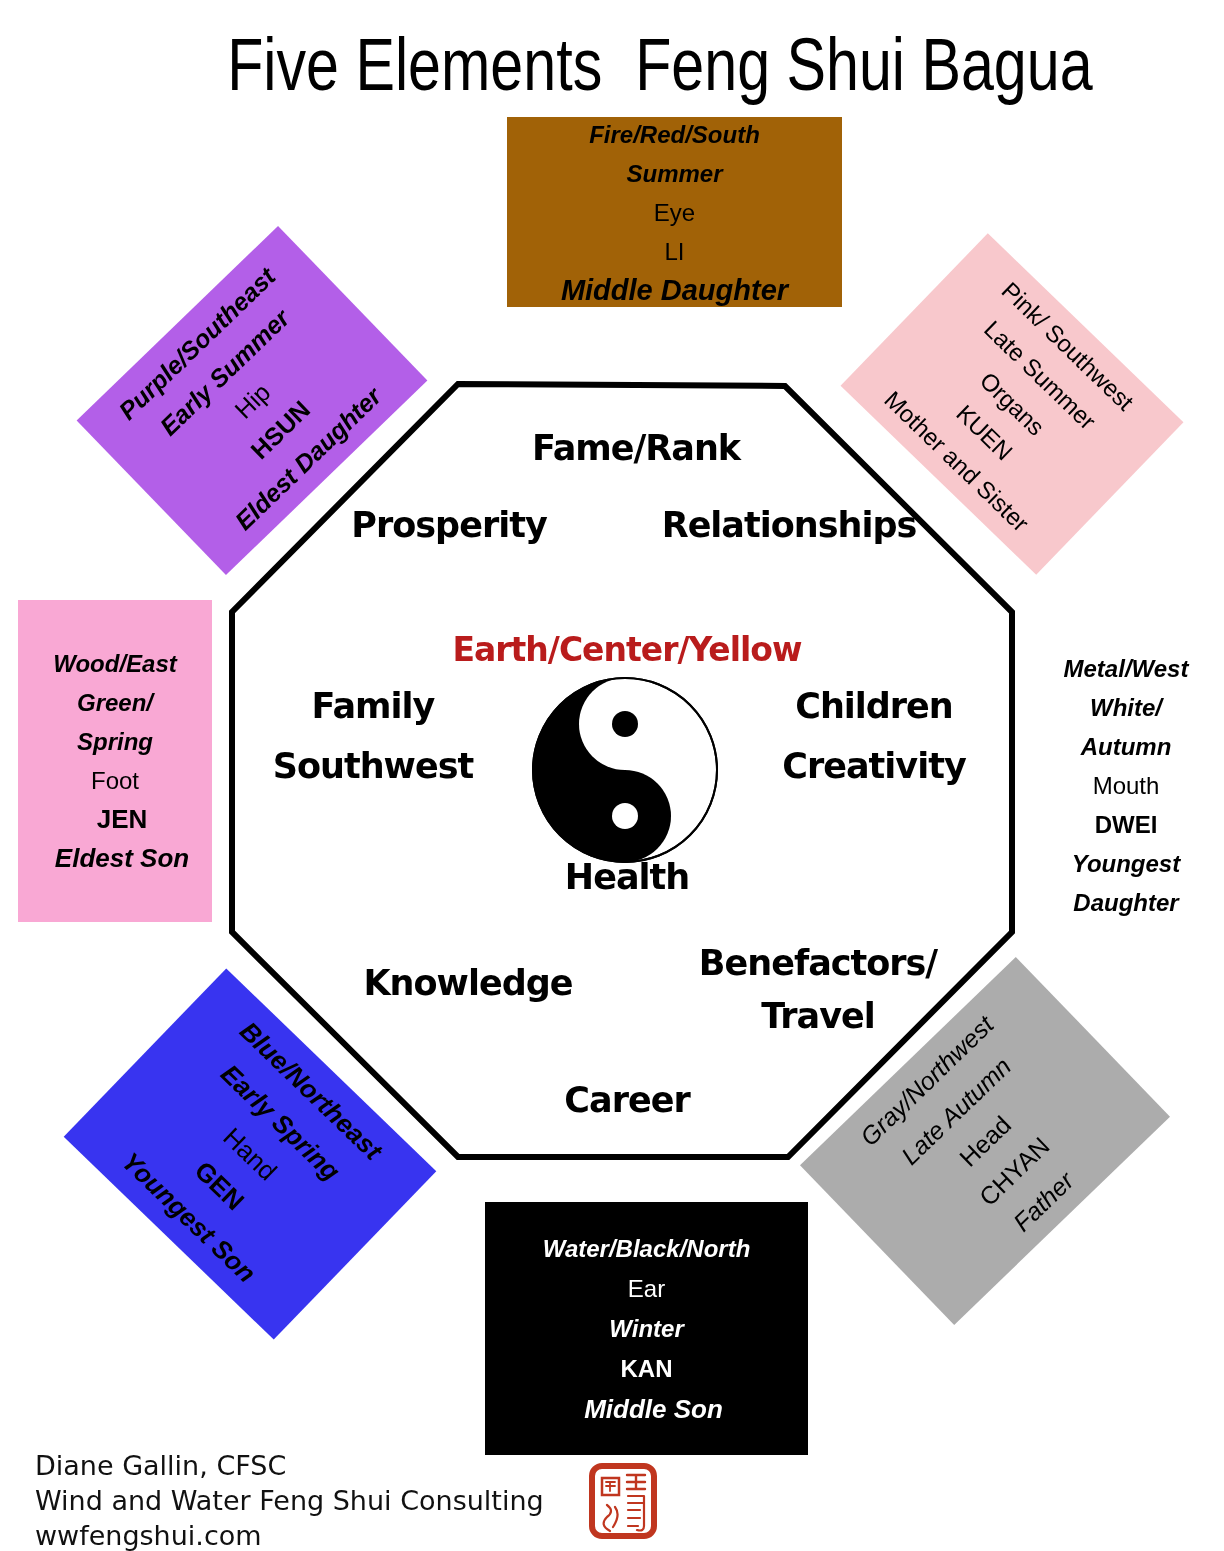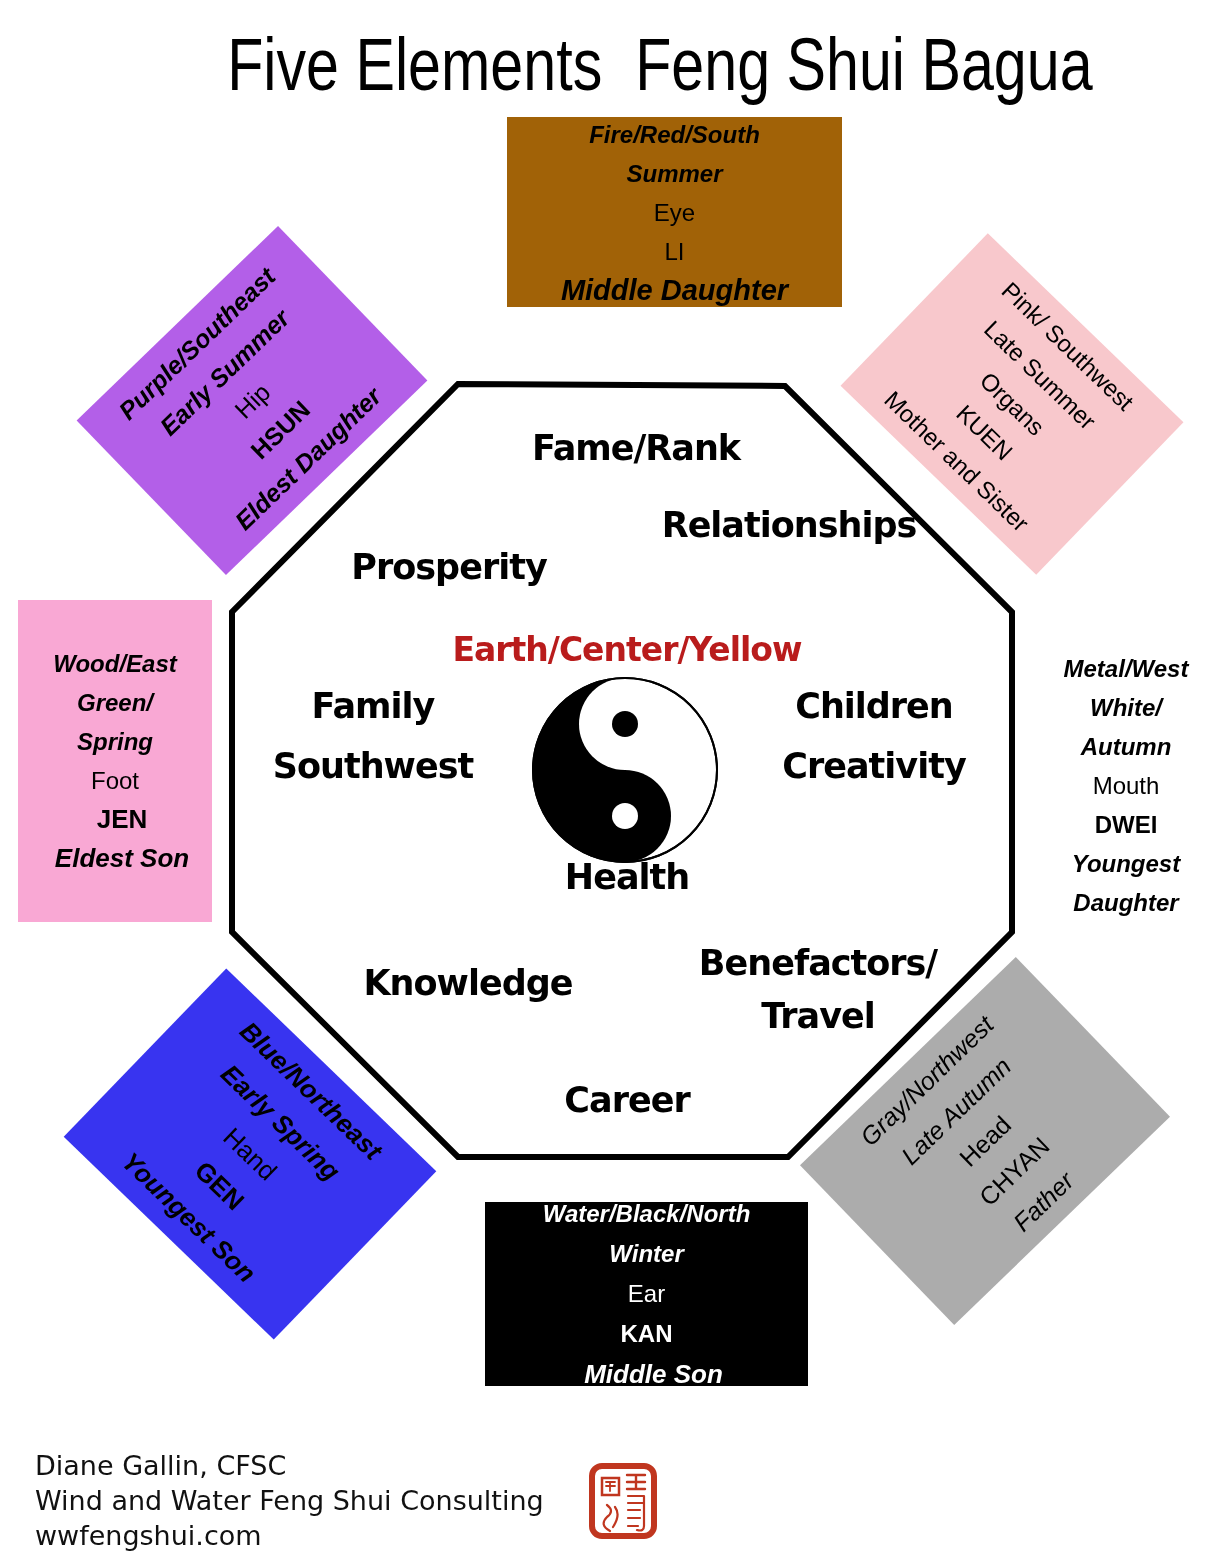--- a/index.html
+++ b/index.html
@@ -31,21 +31,21 @@
     text-align:center;font-family:"Liberation Sans",sans-serif;
   }
   .ebox .line{font-size:24px;line-height:39px;}
   .bi{font-style:italic;font-weight:700;}
   .it{font-style:italic;font-weight:400;}
   .b{font-weight:700;}
   .r{font-weight:400;}
   .lg{font-size:29px !important;}
   .md{font-size:26px !important;padding-left:14px;}
   .fire-box{left:463px;top:117px;width:335px;height:190px;background:#a16207;margin-left:44px;}
-  .water-box{left:485px;top:1202px;width:323px;height:184px;background:#000000;color:#ffffff;}
+  .water-box{left:485px;top:1202px;width:323px;height:253px;background:#000000;color:#ffffff;}
   .water-box .line{line-height:40px;}
   .wood-box{left:18px;top:600px;width:194px;height:322px;background:#f9a8d4;}
   .metal-block{left:1030px;top:645px;width:192px;height:280px;background:transparent;}
   .metal-block .line{line-height:39px;}
   
   .diamond{position:absolute;display:flex;flex-direction:column;justify-content:center;text-align:center;}
   .purple-box{left:112px;top:293px;width:280px;height:215px;background:#b35fe8;transform:rotate(-44deg);}
   .purple-box .line{font-size:25px;line-height:40px;}
   .pink-box{left:876px;top:298px;width:272px;height:212px;background:#f8c8cc;transform:rotate(44deg);}
   .pink-box .line{font-size:24px;line-height:40px;}
@@ -81,21 +81,21 @@
       <rect x="3" y="3" width="62" height="70" rx="10" stroke-width="6"></rect>
       <rect x="13" y="15" width="17" height="17" stroke-width="2.5"></rect>
       <path d="M17,19 h9 M17,23 h9 M21,19 v9" stroke-width="1.8"></path>
       <path d="M18,42 q8,6 0,12 q-8,8 3,14 M26,44 q6,8 -2,20" stroke-width="2.2"></path>
       <path d="M38,12 h18 M38,19 h18 M47,12 v14 M38,26 h18" stroke-width="2.4"></path>
       <path d="M39,33 h16 M39,40 h16 M55,33 v30 q0,6 -7,4 M39,47 h12 M39,55 h12 M39,63 h10" stroke-width="2.2"></path>
     </g>
   </svg>
 
   <div class="area" style="left:636px;top:448px;">Fame/Rank</div>
-  <div class="area" style="left:449px;top:525px;margin-top:42px;">Prosperity</div>
+  <div class="area" style="left:449px;top:525px;">Prosperity</div>
   <div class="area" style="left:789px;top:525px;">Relationships</div>
   <div class="area earth" style="left:627px;top:649px;">Earth/Center/Yellow</div>
   <div class="area two" style="left:367px;top:736px;margin-left:6px;">
     <div>Family</div>
     <div>Southwest</div>
   </div>
   <div class="area two" style="left:874px;top:736px;">
     <div>Children</div>
     <div>Creativity</div>
   </div>
@@ -161,22 +161,22 @@
   <div class="diamond gray-box">
     <div class="line it">Gray/Northwest</div>
     <div class="line it">Late Autumn</div>
     <div class="line r">Head</div>
     <div class="line r">CHYAN</div>
     <div class="line it">Father</div>
   </div>
 
   <div class="ebox water-box">
     <div class="line bi">Water/Black/North</div>
+    <div class="line r">Ear</div>
     <div class="line bi">Winter</div>
-    <div class="line r">Ear</div>
     <div class="line b">KAN</div>
     <div class="line bi md">Middle Son</div>
   </div>
 
   <div class="footer">
     <div>Diane Gallin, CFSC</div>
     <div>Wind and Water Feng Shui Consulting</div>
     <div>wwfengshui.com</div>
   </div>
 

